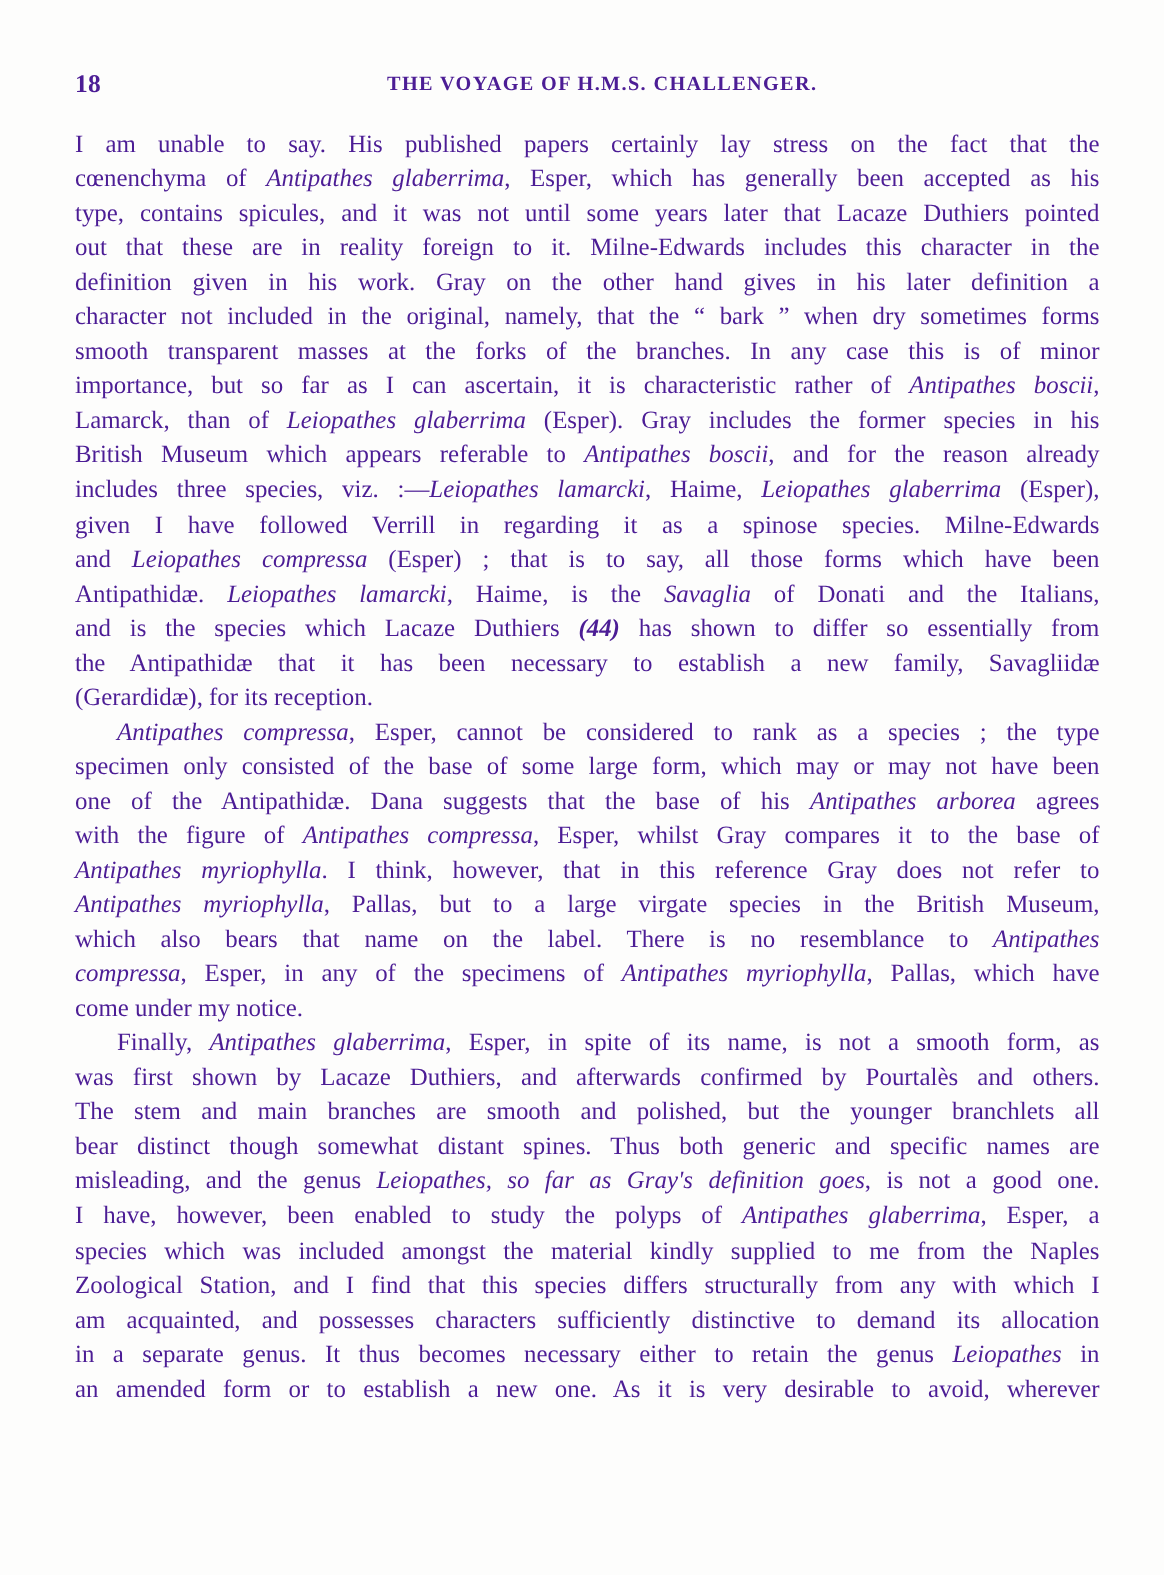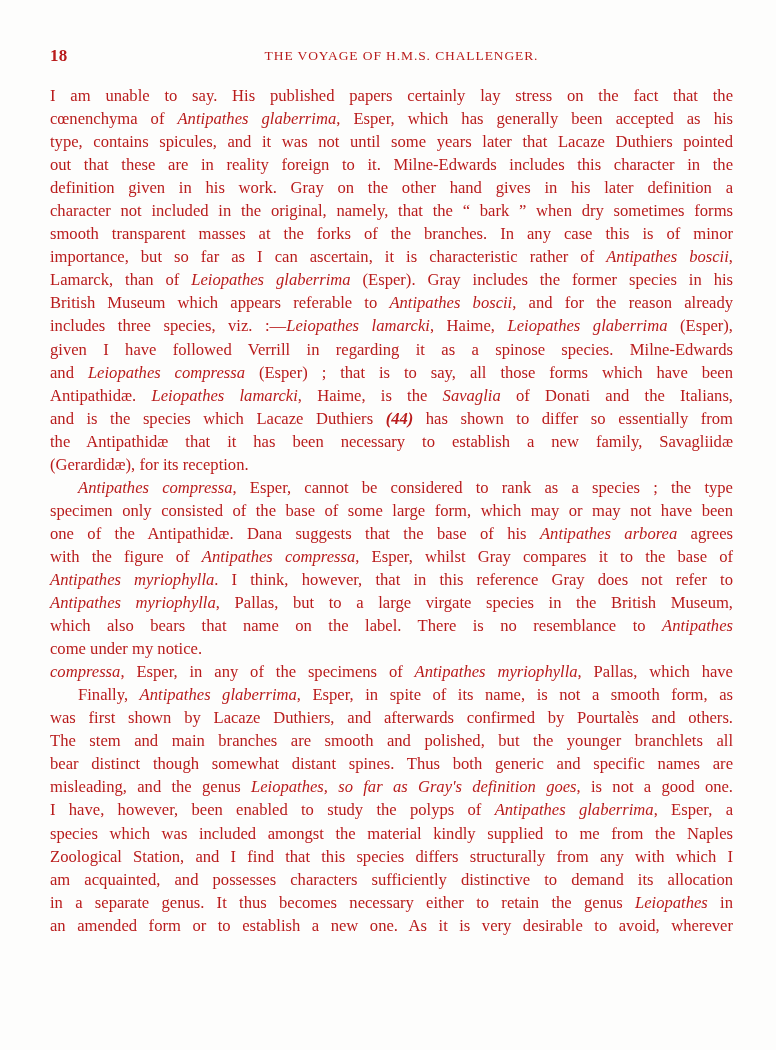--- a/index.html
+++ b/index.html
@@ -1,32 +1,32 @@
 <!DOCTYPE html>
 <html><head>
   <meta charset="utf-8">
   <style>
     html, body { margin: 0; padding: 0; background: #ffffff; }
     body { width: 776px; height: 1050px; position: relative; overflow: hidden; }
     .page {
       position: absolute; left: 0; top: 0; width: 776px; height: 1050px;
       background: #fdfdfc;
-      color: #b91c1c;
+      color: #4c1d95;
       font-family: "Liberation Serif", "DejaVu Serif", serif;
     }
     .running-head {
       position: absolute; left: 50px; right: 43px; top: 46px; height: 22px;
     }
     .page-number {
       position: absolute; left: 0; top: 0;
       font-size: 17px; font-weight: bold; letter-spacing: 0.2px;
     }
     .running-title {
       position: absolute; left: 0; right: 0; top: 2px; text-align: center;
-      font-size: 13.5px; letter-spacing: 0.9px; font-weight: normal;
+      font-size: 13.5px; letter-spacing: 0.9px; font-weight: bold;
       padding-left: 20px;
     }
     .body-text {
       position: absolute; left: 50px; top: 84px; width: 683px;
       font-size: 16.6px; line-height: 23.05px;
     }
     .line {
       display: block; white-space: nowrap;
       text-align: justify; text-align-last: justify;
       height: 23.05px;
@@ -62,22 +62,22 @@
       <span class="line"><span>and is the species which Lacaze Duthiers </span><b>(44)</b><span> has shown to differ so essentially from</span></span>
       <span class="line"><span>the Antipathidæ that it has been necessary to establish a new family, Savagliidæ</span></span>
       <span class="line last"><span>(Gerardidæ), for its reception.</span></span>
       <span class="line indent"><i>Antipathes compressa</i><span>, Esper, cannot be considered to rank as a species ; the type</span></span>
       <span class="line"><span>specimen only consisted of the base of some large form, which may or may not have been</span></span>
       <span class="line"><span>one of the Antipathidæ.  Dana suggests that the base of his </span><i>Antipathes arborea</i><span> agrees</span></span>
       <span class="line"><span>with the figure of </span><i>Antipathes compressa</i><span>, Esper, whilst Gray compares it to the base of</span></span>
       <span class="line"><i>Antipathes myriophylla</i><span>.  I think, however, that in this reference Gray does not refer to</span></span>
       <span class="line"><i>Antipathes myriophylla</i><span>, Pallas, but to a large virgate species in the British Museum,</span></span>
       <span class="line"><span>which also bears that name on the label.  There is no resemblance to </span><i>Antipathes</i></span>
+      <span class="line"><i>compressa</i><span>, Esper, in any of the specimens of </span><i>Antipathes myriophylla</i><span>, Pallas, which have</span></span>
       <span class="line last"><span>come under my notice.</span></span>
-      <span class="line"><i>compressa</i><span>, Esper, in any of the specimens of </span><i>Antipathes myriophylla</i><span>, Pallas, which have</span></span>
       <span class="line indent"><span>Finally, </span><i>Antipathes glaberrima</i><span>, Esper, in spite of its name, is not a smooth form, as</span></span>
       <span class="line"><span>was first shown by Lacaze Duthiers, and afterwards confirmed by Pourtalès and others.</span></span>
       <span class="line"><span>The stem and main branches are smooth and polished, but the younger branchlets all</span></span>
       <span class="line"><span>bear distinct though somewhat distant spines.  Thus both generic and specific names are</span></span>
       <span class="line"><span>misleading, and the genus </span><i>Leiopathes, so far as Gray's definition goes</i><span>, is not a good one.</span></span>
       <span class="line"><span>I have, however, been enabled to study the polyps of </span><i>Antipathes glaberrima</i><span>, Esper, a</span></span>
       <span class="line"><span>species which was included amongst the material kindly supplied to me from the Naples</span></span>
       <span class="line"><span>Zoological Station, and I find that this species differs structurally from any with which I</span></span>
       <span class="line"><span>am acquainted, and possesses characters sufficiently distinctive to demand its allocation</span></span>
       <span class="line"><span>in a separate genus.  It thus becomes necessary either to retain the genus </span><i>Leiopathes</i><span> in</span></span>

